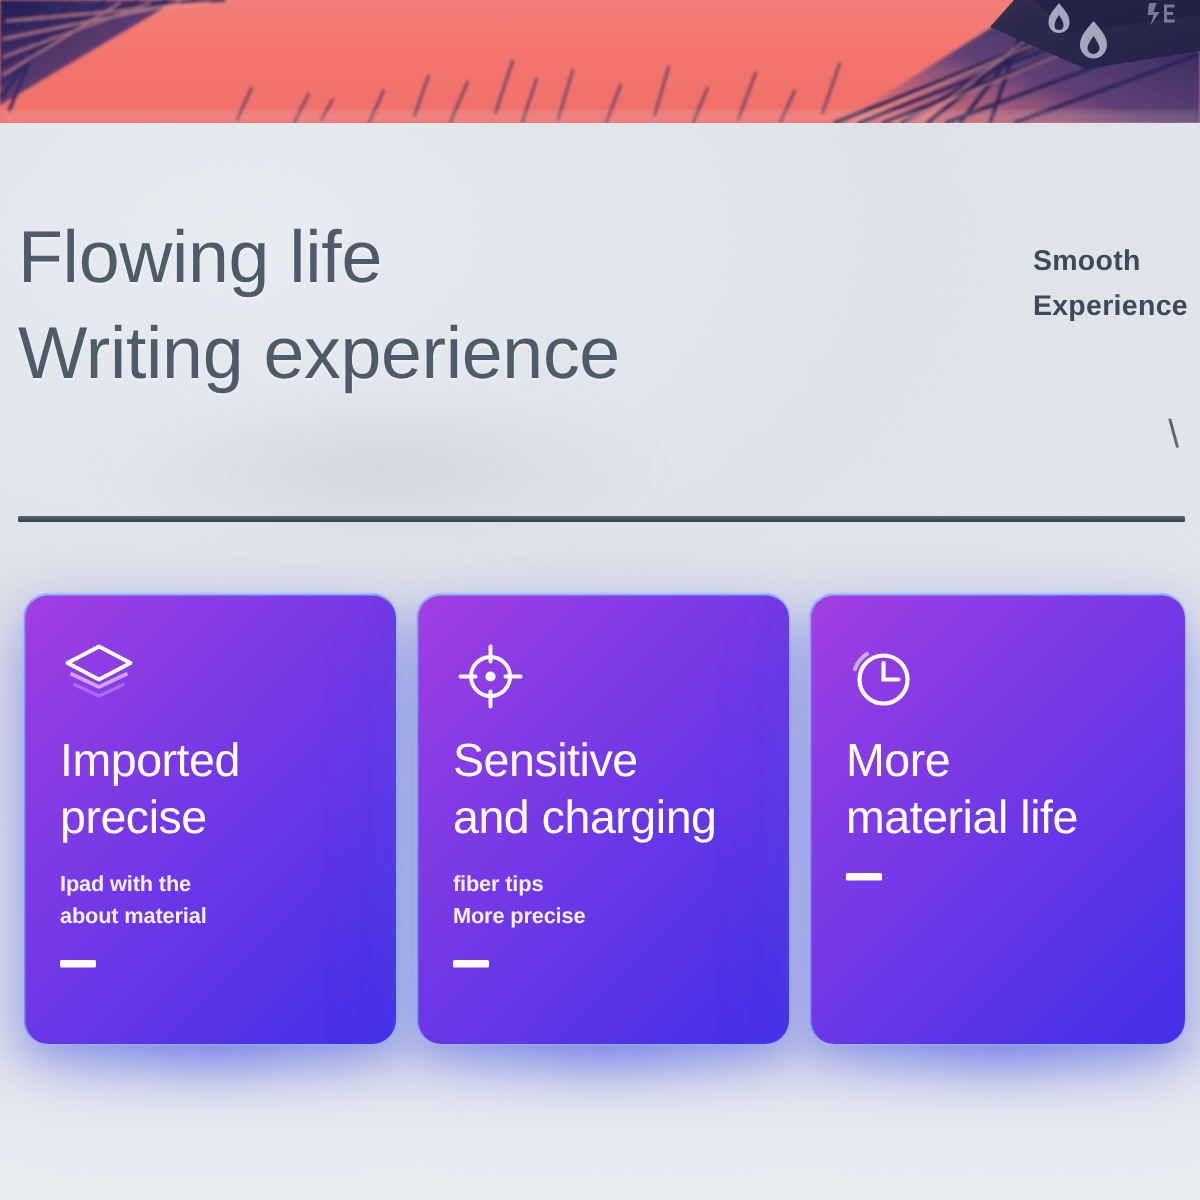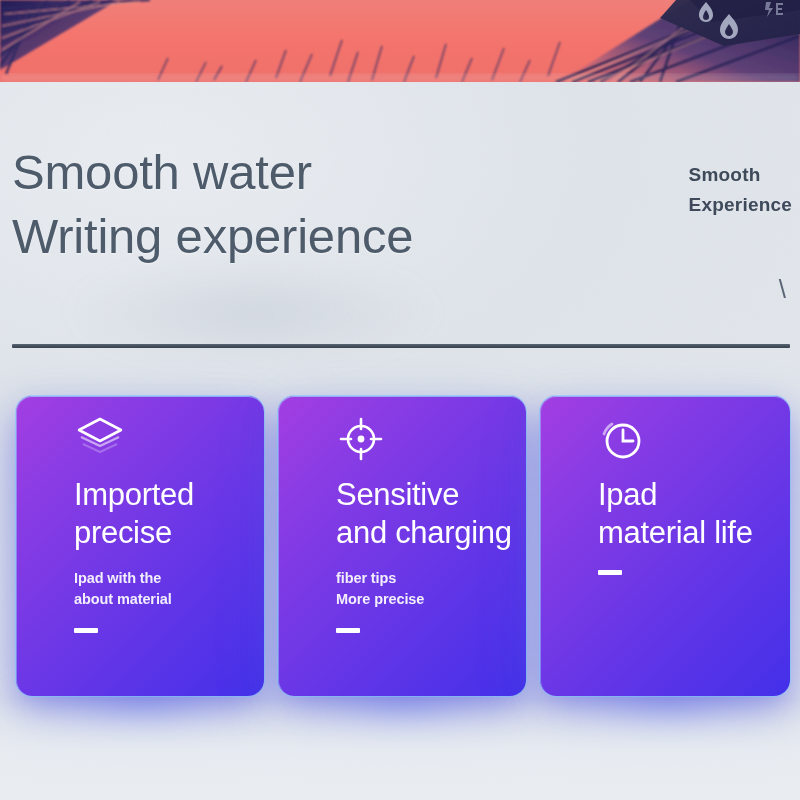--- a/index.html
+++ b/index.html
@@ -139,23 +139,22 @@
     border-left: 1px solid rgba(160, 225, 255, .45);
     pointer-events: none;
   }
   .card-1 { left: 16px; }
   .card-2 { left: 278px; }
   .card-3 { left: 540px; width: 250px; }
 
   .card-inner {
     position: relative;
     z-index: 2;
-    padding: 20px 22px 0 24px;
+    padding: 32px 22px 0 24px;
     height: 100%;
-    margin-left: 34px;
   }
 
   .card-icon {
     height: 46px;
     margin-bottom: 14px;
   }
   .card-icon svg { display: block; }
 
   .card-title {
     color: #ffffff;
@@ -331,21 +330,21 @@
             </feComponentTransfer>
         </filter>
       </defs>
       <rect width="800" height="718" filter="url(#grain)"></rect>
     </svg>
 
     <div class="blur-blob"></div>
   </div>
 
   <div class="headline">
-    <span class="hl-line">Smooth water</span>
+    <span class="hl-line">Flowing life</span>
     <span class="hl-line">Writing experience</span>
   </div>
 
   <div class="kicker">
     <span class="k-line">Smooth</span>
     <span class="k-line">Experience</span>
   </div>
   <div class="slash-mark">\</div>
 
   <div class="divider"></div>
@@ -414,21 +413,21 @@
         <div class="card-icon">
           <svg width="50" height="46" viewBox="0 0 50 46">
             <g fill="none" stroke="#ffffff" stroke-width="2.8" stroke-linecap="round">
               <circle cx="25" cy="25" r="16"></circle>
               <path d="M25 14 L25 25 L35 25"></path>
             </g>
             <path d="M6 18 A19 19 0 0 1 14 8" fill="none" stroke="#ffffff" stroke-width="2.8" stroke-linecap="round" opacity=".55"></path>
           </svg>
         </div>
         <div class="card-title">
-          <span class="ct-line">Ipad</span>
+          <span class="ct-line">More</span>
           <span class="ct-line">material life</span>
         </div>
         <div class="card-dash"></div>
       </div>
     </div>
 
   </div>
 
   <div class="bottom-fade"></div>
 

